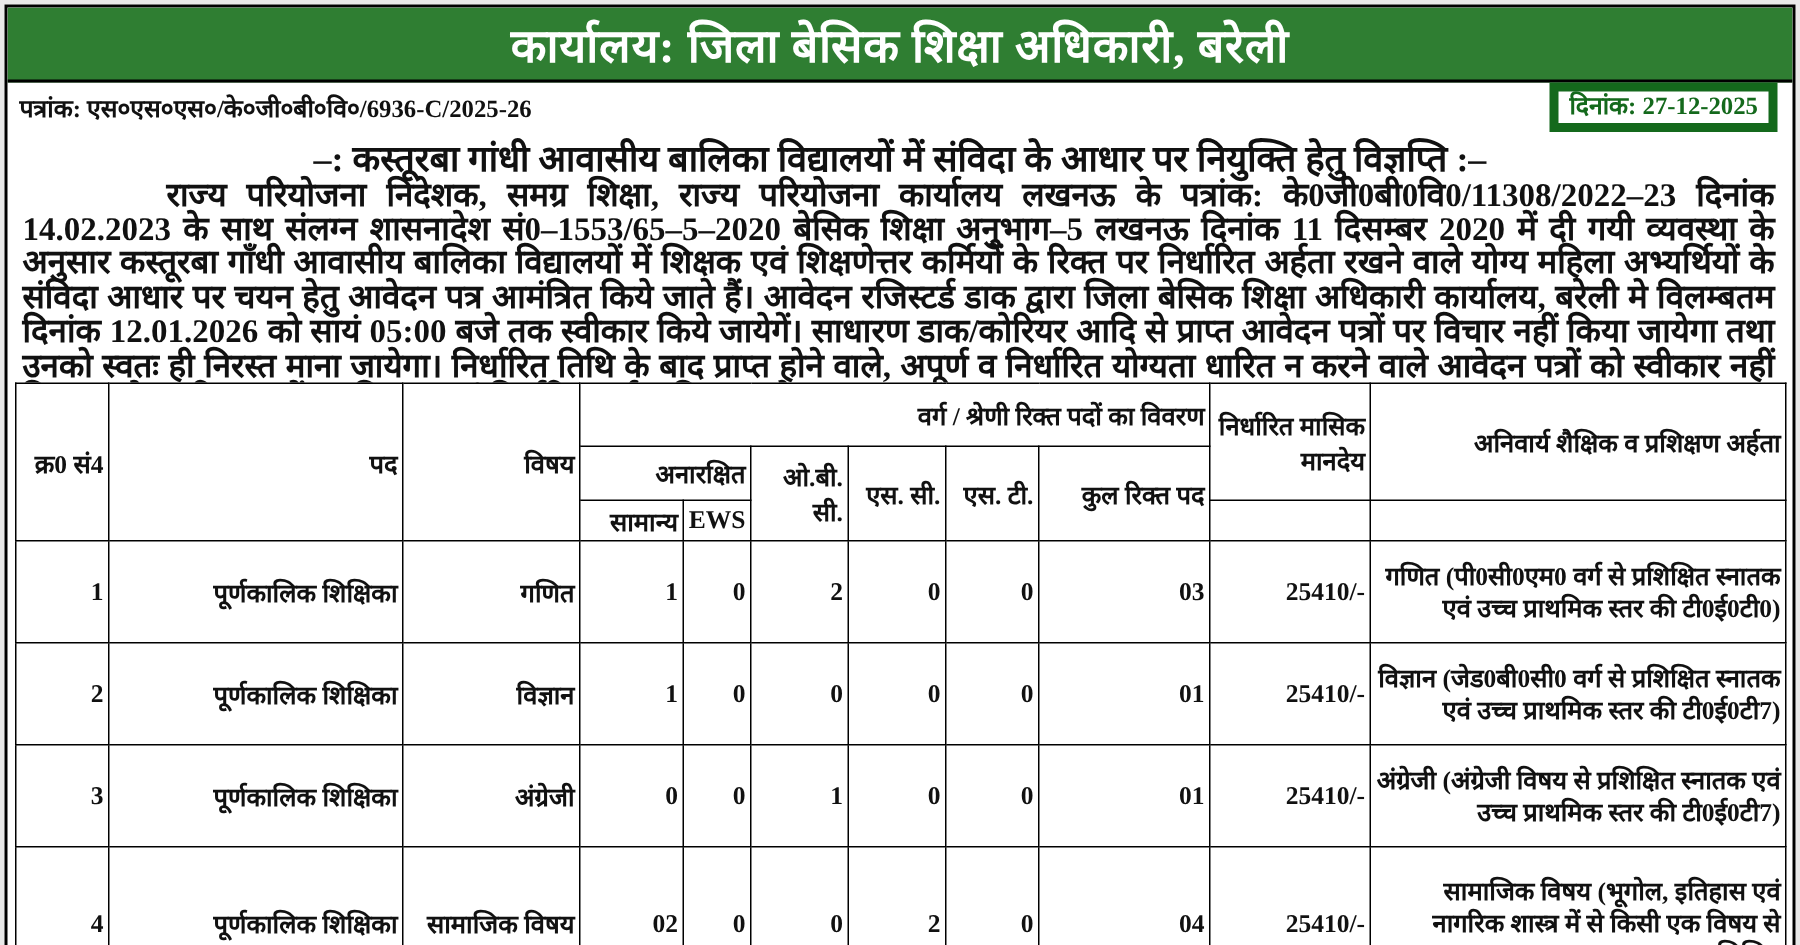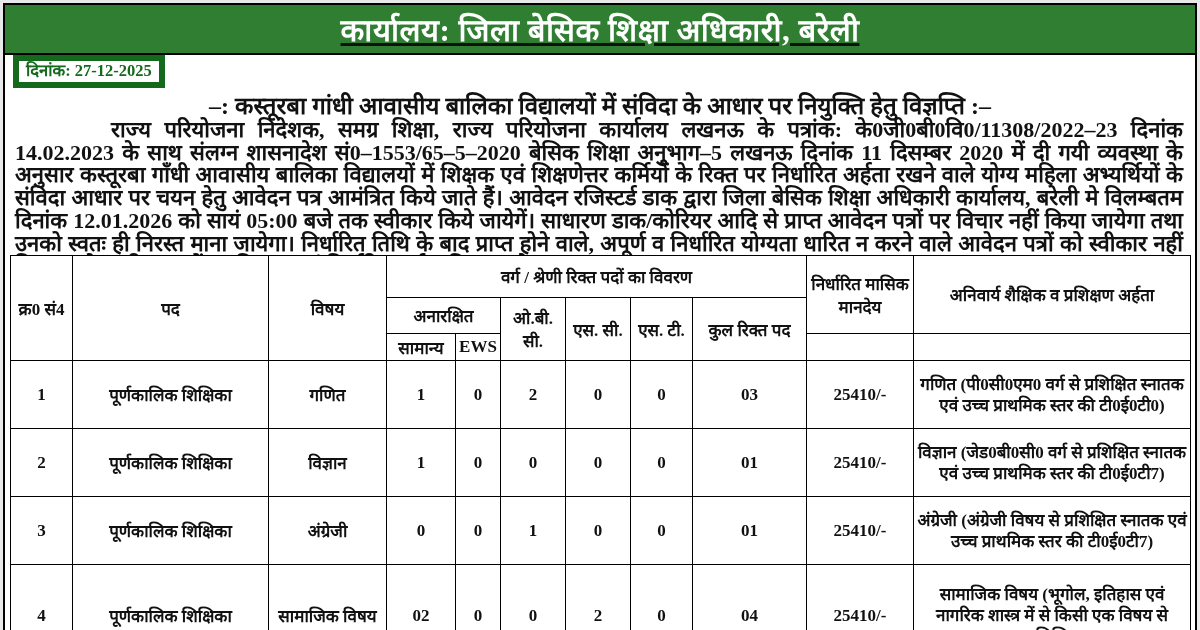--- a/index.html
+++ b/index.html
@@ -30,41 +30,42 @@
   }
   .body-paragraph {
     font-size:22px; line-height:22.7px; text-align:justify; text-indent:96px;
     padding:2px 12px 0 10px; height:138px; overflow:hidden;
   }
   table.vacancy {
     border-collapse:collapse; table-layout:fixed;
     width:1180px; margin:0 5px;
   }
   .vacancy th, .vacancy td {
-    border:1.6px solid #000; text-align:center; vertical-align:middle;
+    border:1.6px solid #000; text-align:right; vertical-align:middle;
     font-size:17px; font-weight:bold; padding:1px 3px; overflow:hidden;
   }
   .vacancy thead tr.h1 { height:42px; }
   .vacancy thead tr.h2 { height:36px; }
   .vacancy thead tr.h3 { height:27px; }
   .vacancy tbody tr { height:68px; }
   .vacancy tbody tr.row-4 { height:102px; }
   .qual-cell { font-size:16.5px; line-height:21px; padding:1px 6px; }
   .salary-cell { font-size:17.5px;font-family:Liberation Serif, serif; }
 </style>
 </head>
 <body>
 
 <div class="page">
 
-  <div class="header-bar" style="background: rgb(47, 126, 50); text-decoration: underline;">
+  <div class="header-bar" style="background: rgb(47, 126, 50);">
     <span class="title" style="color: rgb(255, 255, 255);">कार्यालय: जिला बेसिक शिक्षा अधिकारी, बरेली</span>
   </div>
 
   <div class="meta-row">
+    <span class="letter-no">पत्रांक: एस०एस०एस०/के०जी०बी०वि०/6936-C/2025-26</span>
     <span class="date-box" style="color: rgb(20, 105, 28); border-color: rgb(20, 105, 28);">दिनांक: 27-12-2025</span>
   </div>
 
   <div class="subject-line">–: कस्तूरबा गांधी आवासीय बालिका विद्यालयों में संविदा के आधार पर नियुक्ति हेतु विज्ञप्ति :–</div>
 
   <div class="body-paragraph">राज्य परियोजना निदेशक, समग्र शिक्षा, राज्य परियोजना कार्यालय लखनऊ के पत्रांक: के0जी0बी0वि0/11308/2022–23 दिनांक 14.02.2023 के साथ संलग्न शासनादेश सं0–1553/65–5–2020 बेसिक शिक्षा अनुभाग–5 लखनऊ दिनांक 11 दिसम्बर 2020 में दी गयी व्यवस्था के अनुसार कस्तूरबा गाँधी आवासीय बालिका विद्यालयों में शिक्षक एवं शिक्षणेत्तर कर्मियों के रिक्त पर निर्धारित अर्हता रखने वाले योग्य महिला अभ्यर्थियों के संविदा आधार पर चयन हेतु आवेदन पत्र आमंत्रित किये जाते हैं। आवेदन रजिस्टर्ड डाक द्वारा जिला बेसिक शिक्षा अधिकारी कार्यालय, बरेली मे विलम्बतम दिनांक 12.01.2026 को सायं 05:00 बजे तक स्वीकार किये जायेगें। साधारण डाक/कोरियर आदि से प्राप्त आवेदन पत्रों पर विचार नहीं किया जायेगा तथा उनको स्वतः ही निरस्त माना जायेगा। निर्धारित तिथि के बाद प्राप्त होने वाले, अपूर्ण व निर्धारित योग्यता धारित न करने वाले आवेदन पत्रों को स्वीकार नहीं किया जायेगा। रिक्त पदों का विवरण एवं निर्धारित अर्हता निम्नवत है :–</div>
 
   <table class="vacancy">
     <colgroup>
       <col style="width:62px">

